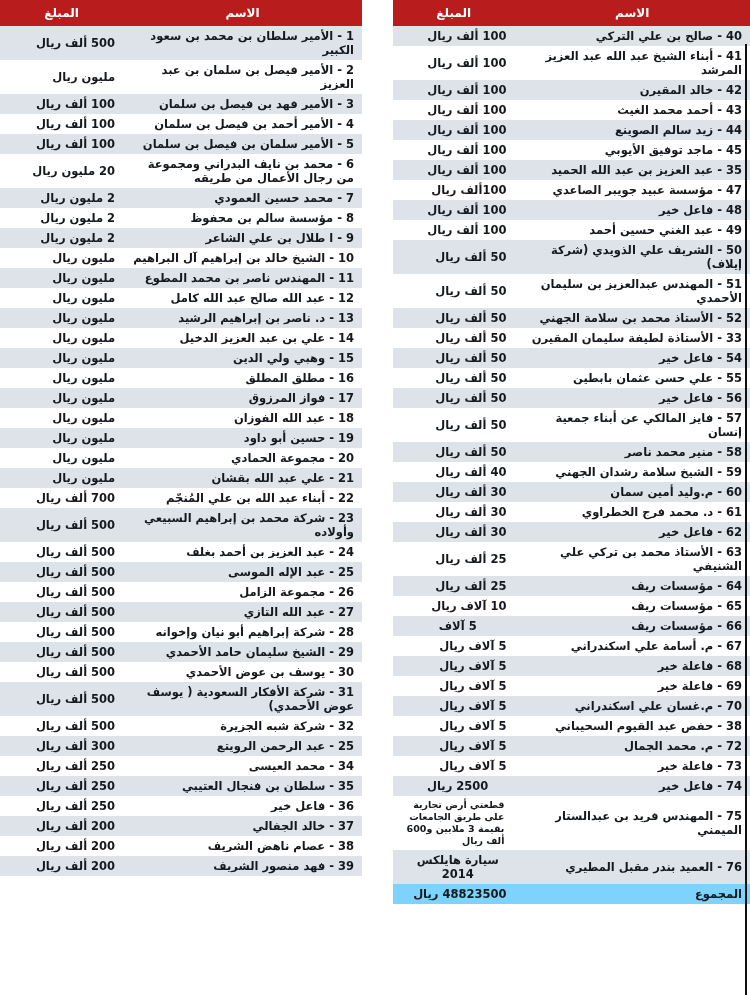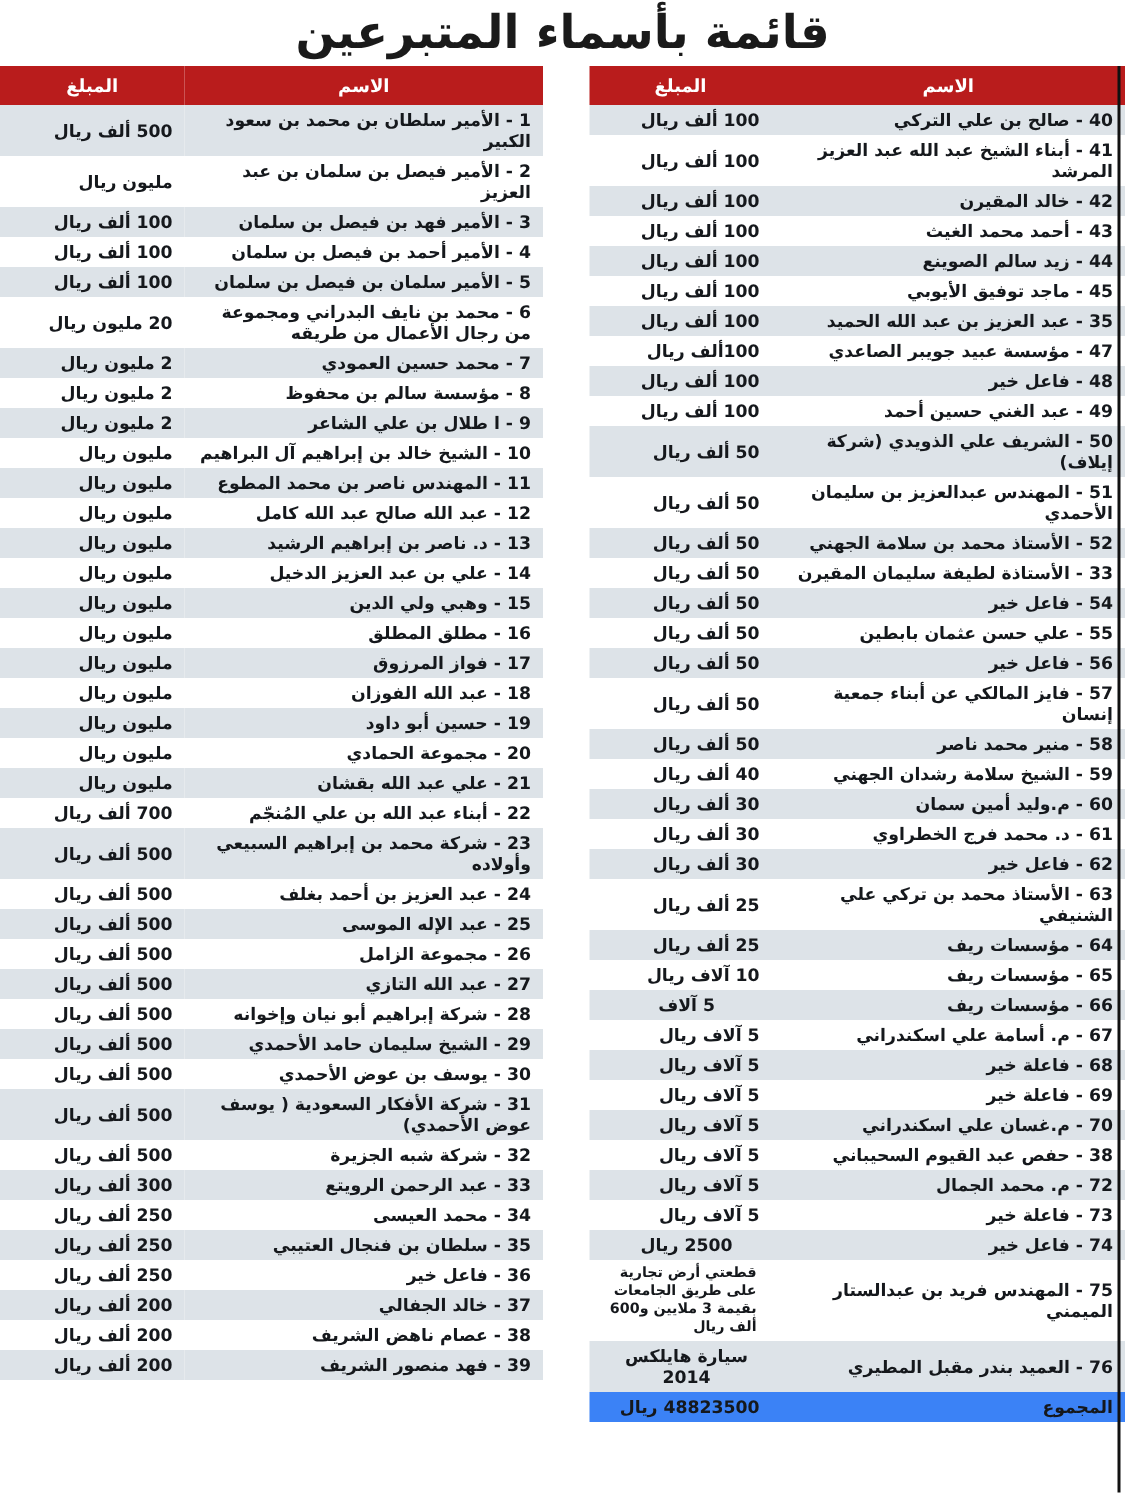--- a/index.html
+++ b/index.html
@@ -75,21 +75,21 @@
     padding: 3px 8px;
     vertical-align: middle;
     line-height: 14px;
     border: none;
     font-weight: bold;
     font-size: 11.5px;
     color: #15181c;
   }
   .donor-table tbody tr.odd td { background: #ffffff; }
   .donor-table tbody tr.even td { background: #dde3e8; }
-  .donor-table tbody tr.total td { background: #3b82f6; }
+  .donor-table tbody tr.total td { background: #7dd3fc; }
   td.col-name {
     text-align: right;
     width: 66%;
   }
   td.col-amount {
     text-align: right;
     width: 34%;
     padding-right: 14px;
   }
   th.col-name { width: 66%; }
@@ -104,21 +104,20 @@
     text-align: center;
     padding-right: 0;
   }
   .gap { width: 16px; flex: 0 0 16px; }
 </style>
 </head>
 <body>
 
 <div class="page">
 
-  <div class="page-title">قائمة بأسماء المتبرعين</div>
 
   <div class="tables-wrap">
 
     <table class="donor-table right-table">
       <thead>
         <tr>
           <th class="col-name">الاسم</th>
           <th class="col-amount">المبلغ</th>
         </tr>
       </thead>
@@ -245,21 +244,21 @@
           </tr>
           <tr class="even">
             <td class="col-name">31 - شركة الأفكار السعودية ( يوسف عوض الأحمدي)</td>
             <td class="col-amount">500 ألف ريال</td>
           </tr>
           <tr class="odd">
             <td class="col-name">32 - شركة شبه الجزيرة</td>
             <td class="col-amount">500 ألف ريال</td>
           </tr>
           <tr class="even">
-            <td class="col-name">33 - عبد الرحمن الرويتع</td>
+            <td class="col-name">25 - عبد الرحمن الرويتع</td>
             <td class="col-amount">300 ألف ريال</td>
           </tr>
           <tr class="odd">
             <td class="col-name">34 - محمد العيسى</td>
             <td class="col-amount">250 ألف ريال</td>
           </tr>
           <tr class="even">
             <td class="col-name">35 - سلطان بن فنجال العتيبي</td>
             <td class="col-amount">250 ألف ريال</td>
           </tr>

